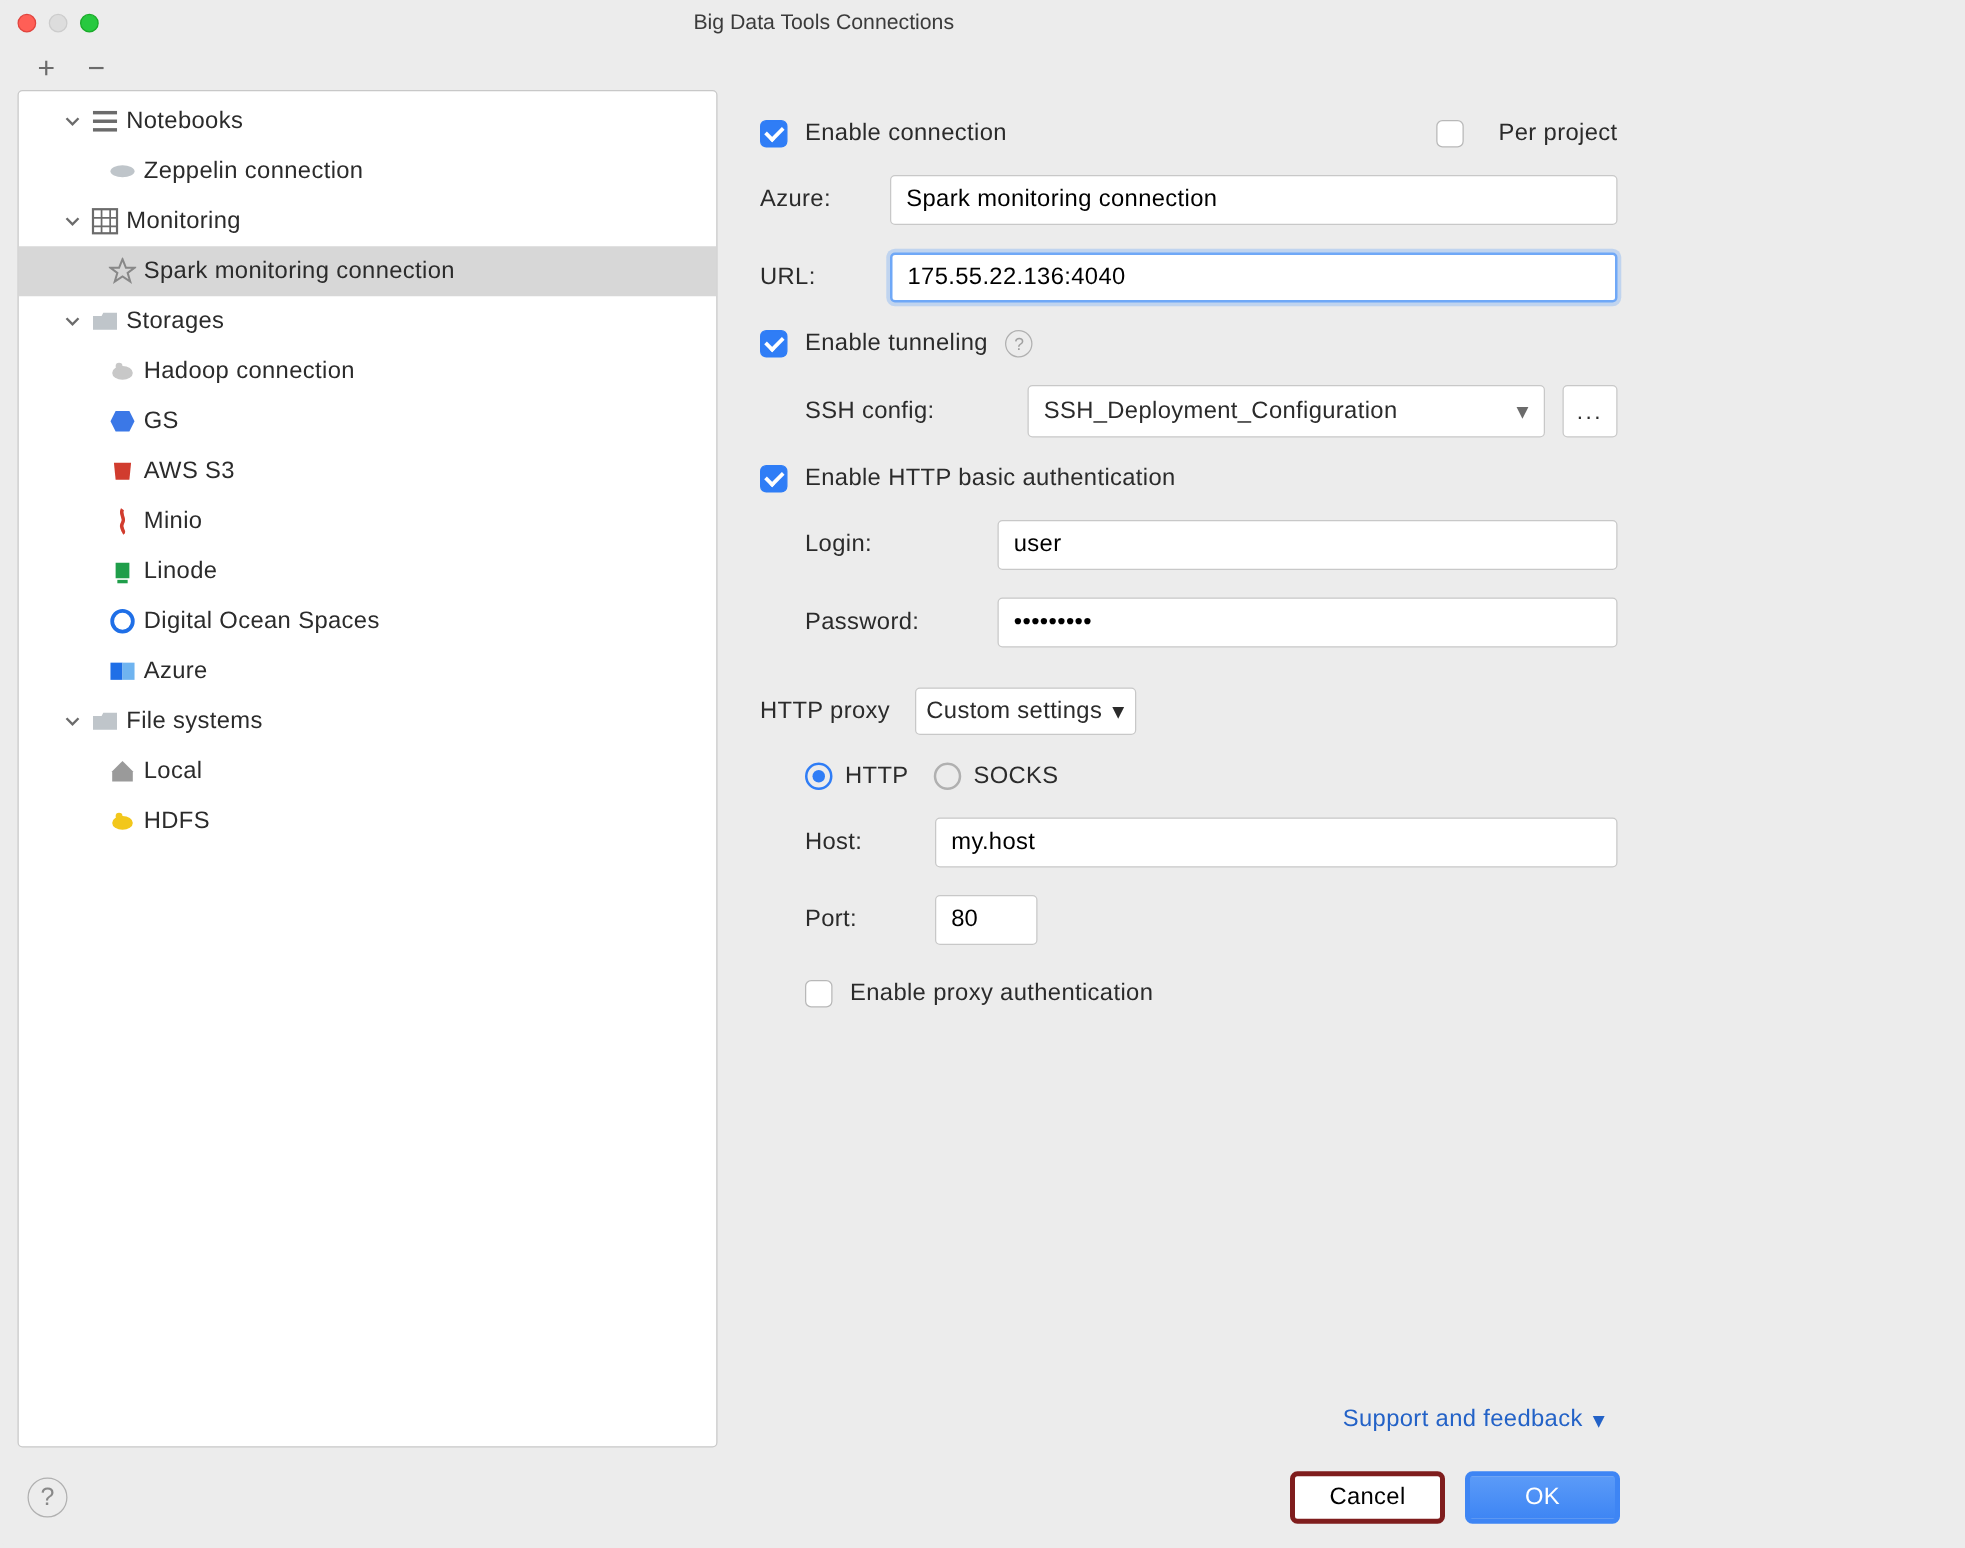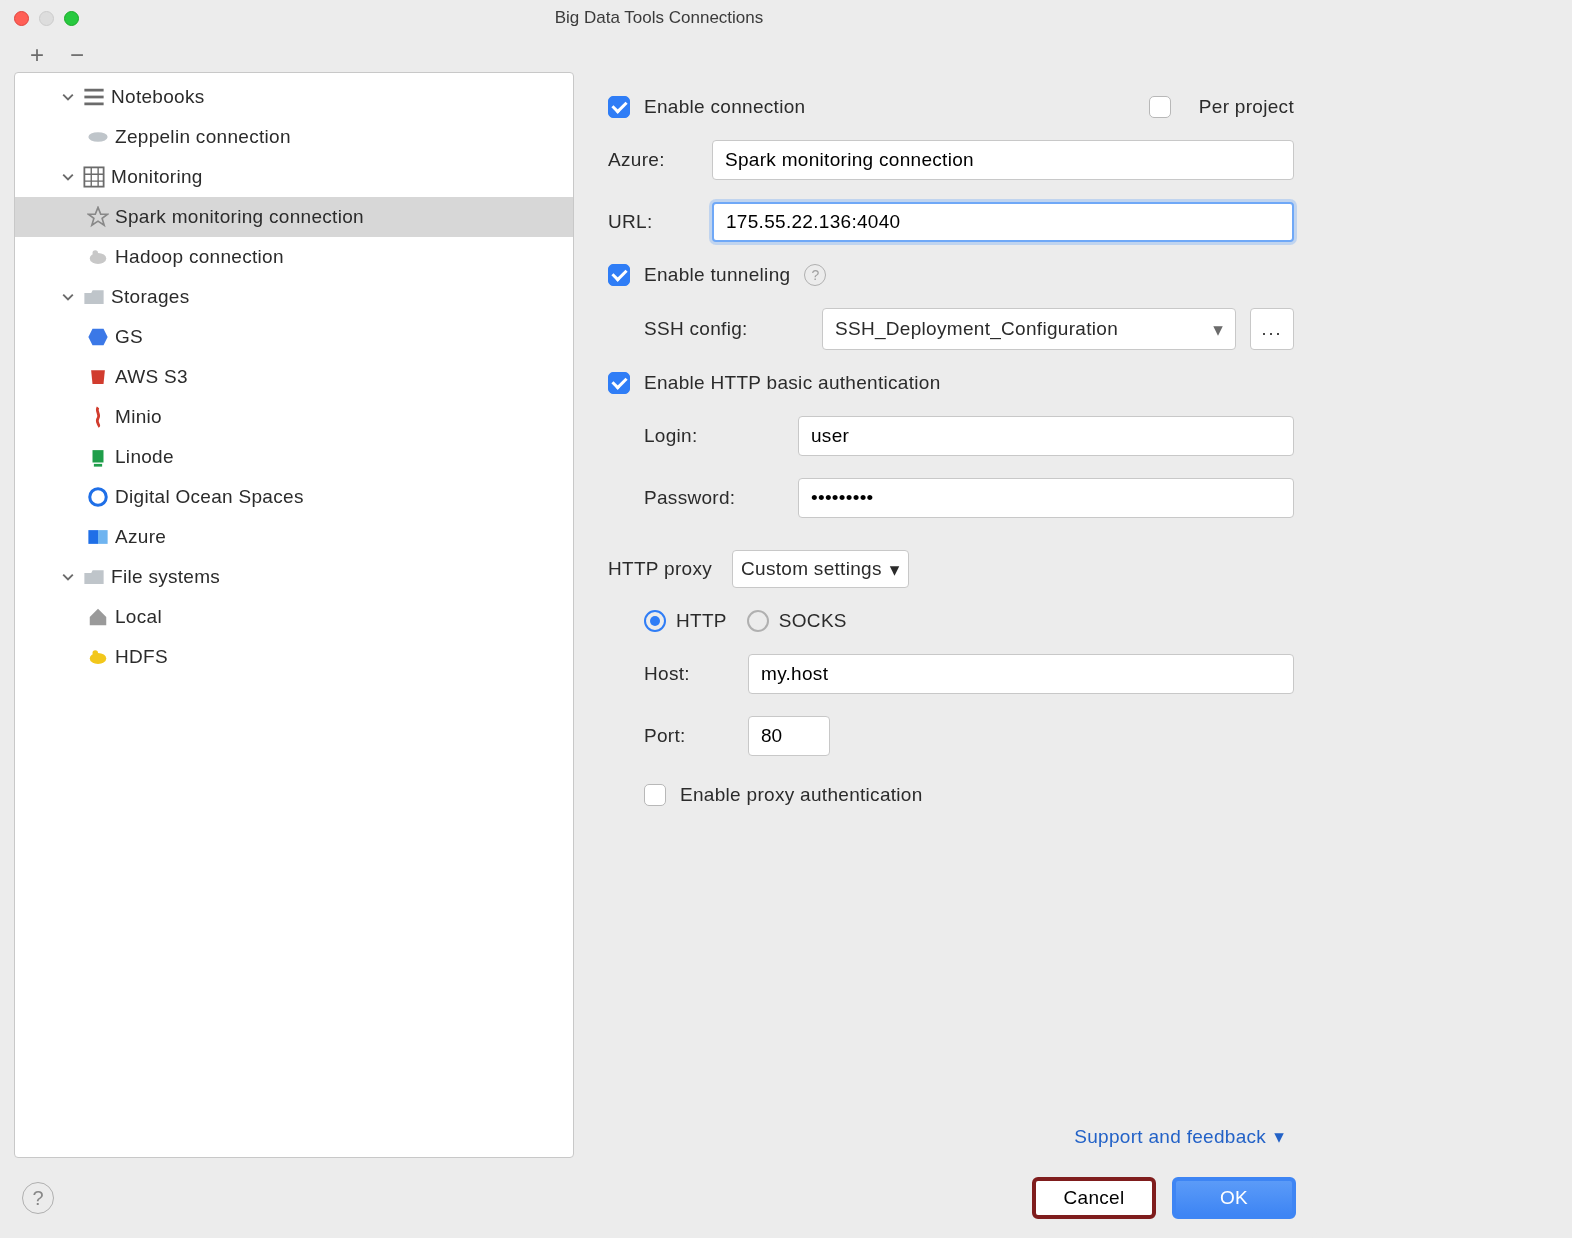--- a/index.html
+++ b/index.html
@@ -81,21 +81,21 @@
   gap: 6px;
   letter-spacing: 0.3px;
 }
 .tree-row.selected { background: #d7d7d7; }
 .chevron {
   width: 18px; height: 18px;
   display: flex; align-items: center; justify-content: center;
   color: #6b6b6b;
 }
 .chevron svg { width: 12px; height: 12px; }
-.indent1 { padding-left: 44px; }
+.indent1 { padding-left: 34px; }
 .indent2 { padding-left: 72px; }
 .tree-icon {
   width: 22px; height: 22px;
   display: flex; align-items: center; justify-content: center;
   flex-shrink: 0;
 }
 .tree-label { font-size: 19px; color: #2b2b2b; }
 .form {
   flex: 1;
   padding: 20px 10px 10px 34px;
@@ -328,42 +328,42 @@
             <span class="tree-label">Monitoring</span>
           </div>
           <div class="tree-row indent2 selected">
             <span class="tree-icon">
                 <svg viewBox="0 0 16 16">
                   <path d="M8 1 L10 6 L15 6 L11 9 L12.5 14 L8 11 L3.5 14 L5 9 L1 6 L6 6 Z" fill="none" stroke="#888" stroke-width="1.2"></path>
                 </svg>
               </span>
             <span class="tree-label">Spark monitoring connection</span>
           </div>
-          <div class="tree-row indent2">
-            <span class="tree-icon">
-                <svg viewBox="0 0 16 16">
-                  <ellipse cx="8" cy="9" rx="6" ry="4" fill="#c8c8c8"></ellipse>
-                  <circle cx="6" cy="5" r="2" fill="#c8c8c8"></circle>
-                </svg>
-              </span>
-            <span class="tree-label">Hadoop connection</span>
-          </div>
-
           <div class="tree-row indent1">
             <span class="chevron">
                 <svg viewBox="0 0 10 10">
                   <path d="M1 3 L5 7 L9 3" fill="none" stroke="#6b6b6b" stroke-width="1.6"></path>
                 </svg>
               </span>
             <span class="tree-icon">
                 <svg viewBox="0 0 16 16">
                   <path d="M1 5 L6 5 L7 3 L15 3 L15 13 L1 13 Z" fill="#bfc5ca"></path>
                 </svg>
               </span>
             <span class="tree-label">Storages</span>
+          </div>
+
+          <div class="tree-row indent2">
+            <span class="tree-icon">
+                <svg viewBox="0 0 16 16">
+                  <ellipse cx="8" cy="9" rx="6" ry="4" fill="#c8c8c8"></ellipse>
+                  <circle cx="6" cy="5" r="2" fill="#c8c8c8"></circle>
+                </svg>
+              </span>
+            <span class="tree-label">Hadoop connection</span>
           </div>
           <div class="tree-row indent2">
             <span class="tree-icon">
                 <svg viewBox="0 0 16 16">
                   <polygon points="4,2 12,2 15,8 12,14 4,14 1,8" fill="#3b78e7"></polygon>
                 </svg>
               </span>
             <span class="tree-label">GS</span>
           </div>
           <div class="tree-row indent2">

